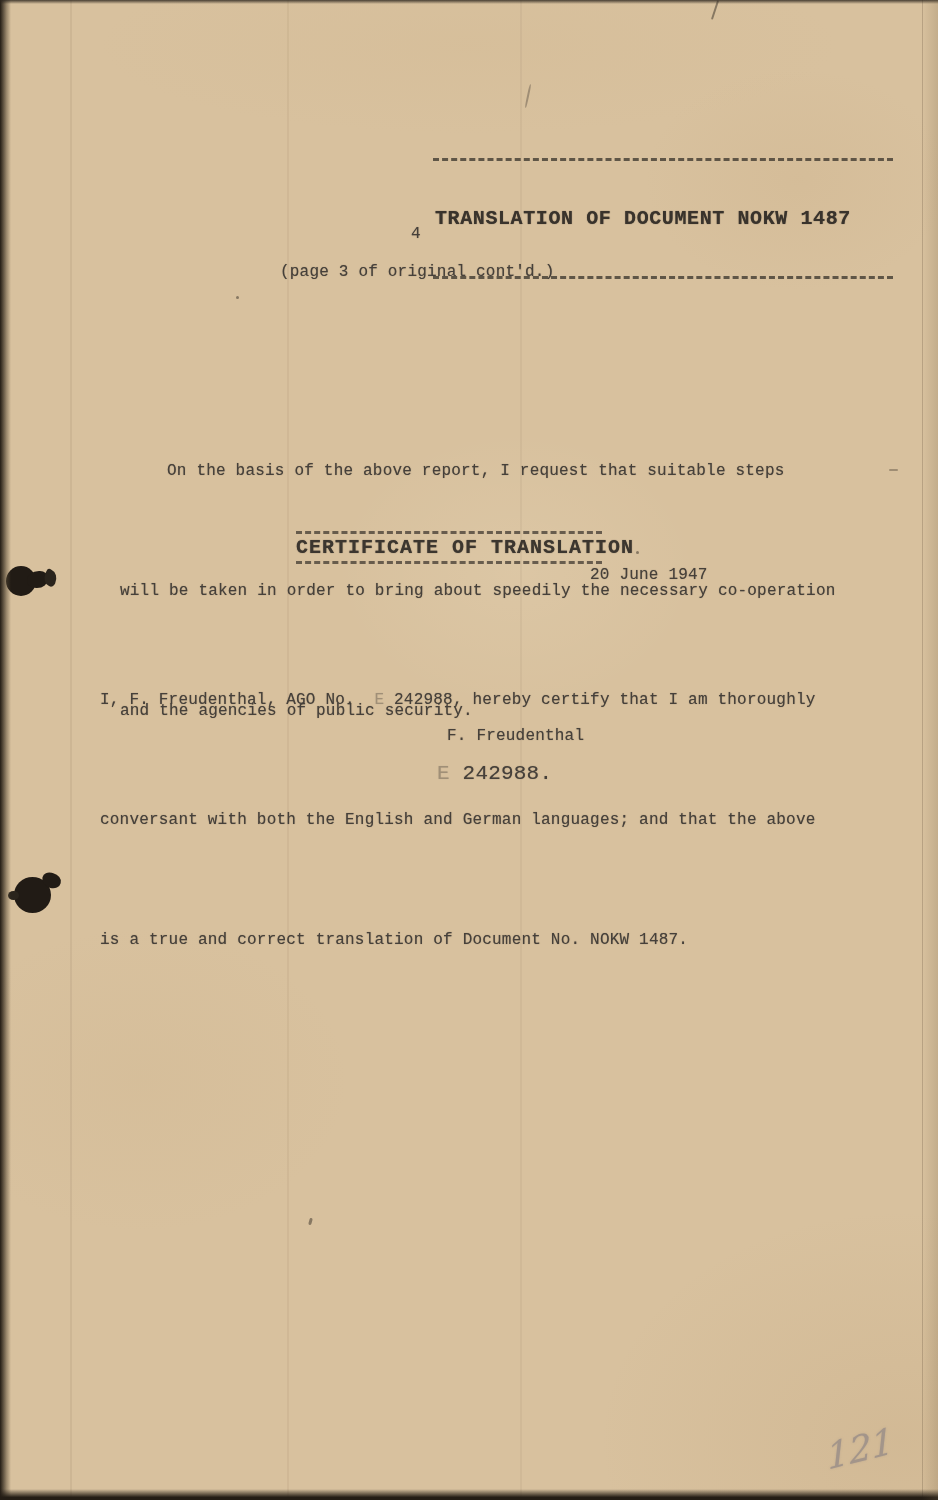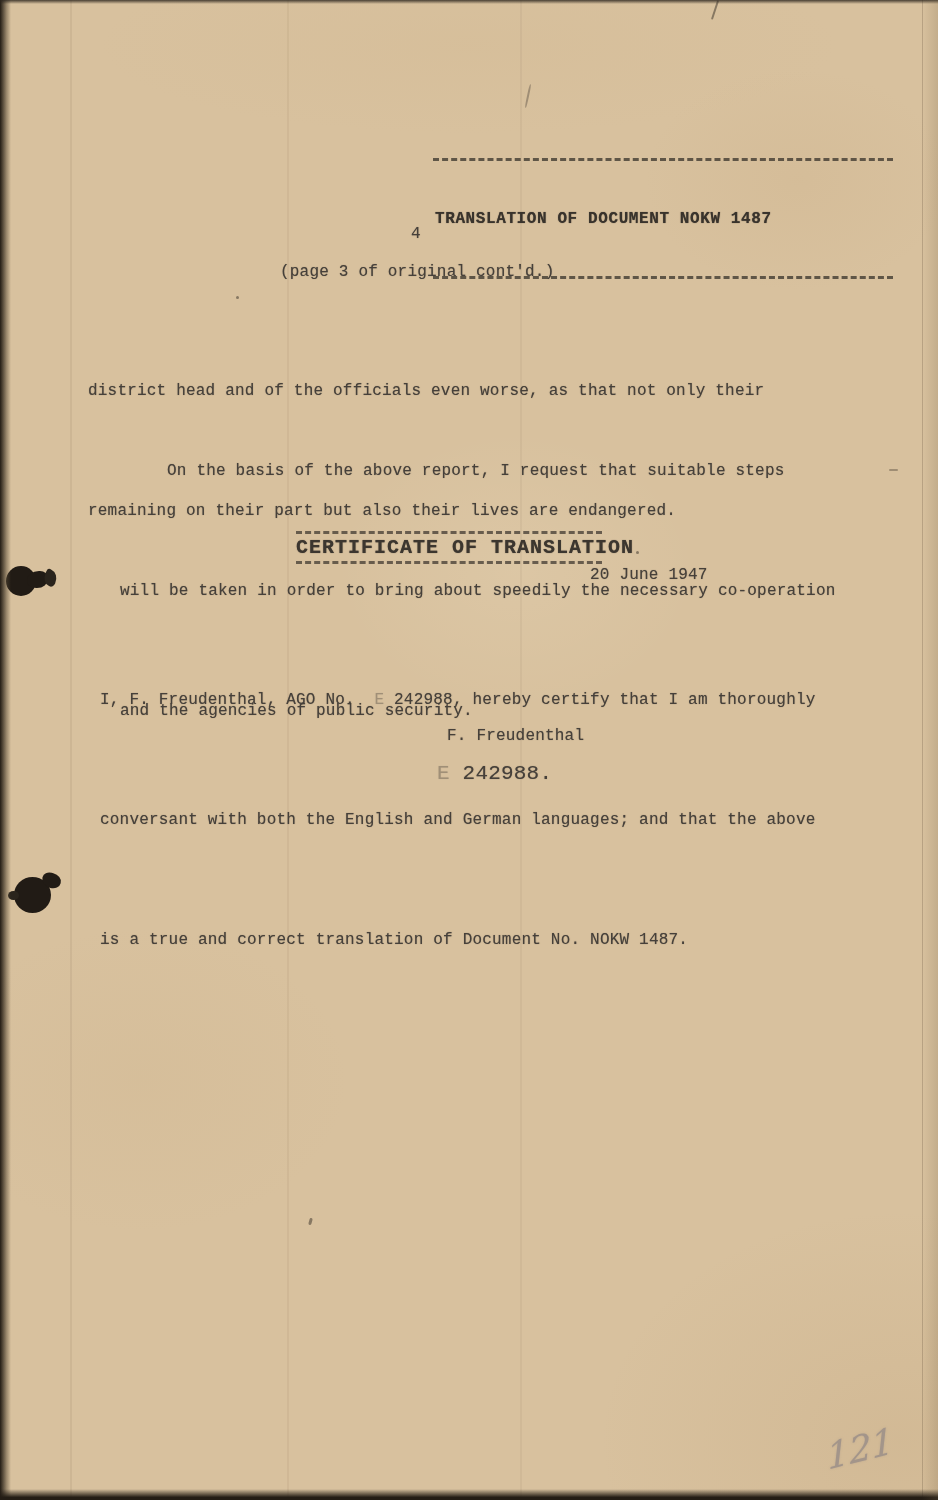--- a/index.html
+++ b/index.html
@@ -40,21 +40,21 @@
   .para{line-height:40px;}
   .indent{padding-left:47px;}
   .faint{opacity:0.38;}
 
   
   .stamp{
     left:433px;top:158px;width:458px;
     border-top:3px dashed rgba(55,49,42,0.75);
     border-bottom:3px dashed rgba(55,49,42,0.75);
     padding:3px 0 2px 2px;
-    font-weight:bold;color:#39332c;line-height:22px;font-size:16px;
+    font-weight:bold;color:#39332c;line-height:22px;font-size:20px;
     letter-spacing:0.6px;text-shadow:0 0 1px rgba(57,51,44,0.8);
   }
   .cert-head{
     left:296px;top:531px;width:306px;text-align:center;
     border-top:3px dashed rgba(55,49,42,0.7);
     border-bottom:3px dashed rgba(55,49,42,0.7);
     padding:2px 0;font-weight:bold;color:#3c362f;font-size:20px;
     letter-spacing:1px;text-shadow:0 0 1px rgba(57,51,44,0.8);
   }
 
@@ -109,24 +109,20 @@
   <div class="crease c4"></div>
 
   <div class="tw stamp">
     <div>TRANSLATION OF DOCUMENT NOKW 1487</div>
   </div>
 
   <div class="tw pagenum">4</div>
 
   <div class="tw contnote">(page 3 of original cont'd.)</div>
 
-  <div class="tw para p1">
-    <div>district head and of the officials even worse, as that not only their</div>
-    <div>remaining on their part but also their lives are endangered.</div>
-  </div>
 
   <div class="tw para p2">
     <div class="indent">On the basis of the above report, I request that suitable steps</div>
     <div>will be taken in order to bring about speedily the necessary co-operation</div>
     <div>and the agencies of public security.</div>
   </div>
 
   <div class="tw cert-head">CERTIFICATE OF TRANSLATION</div>
 
   <div class="tw certdate">20 June 1947</div>

